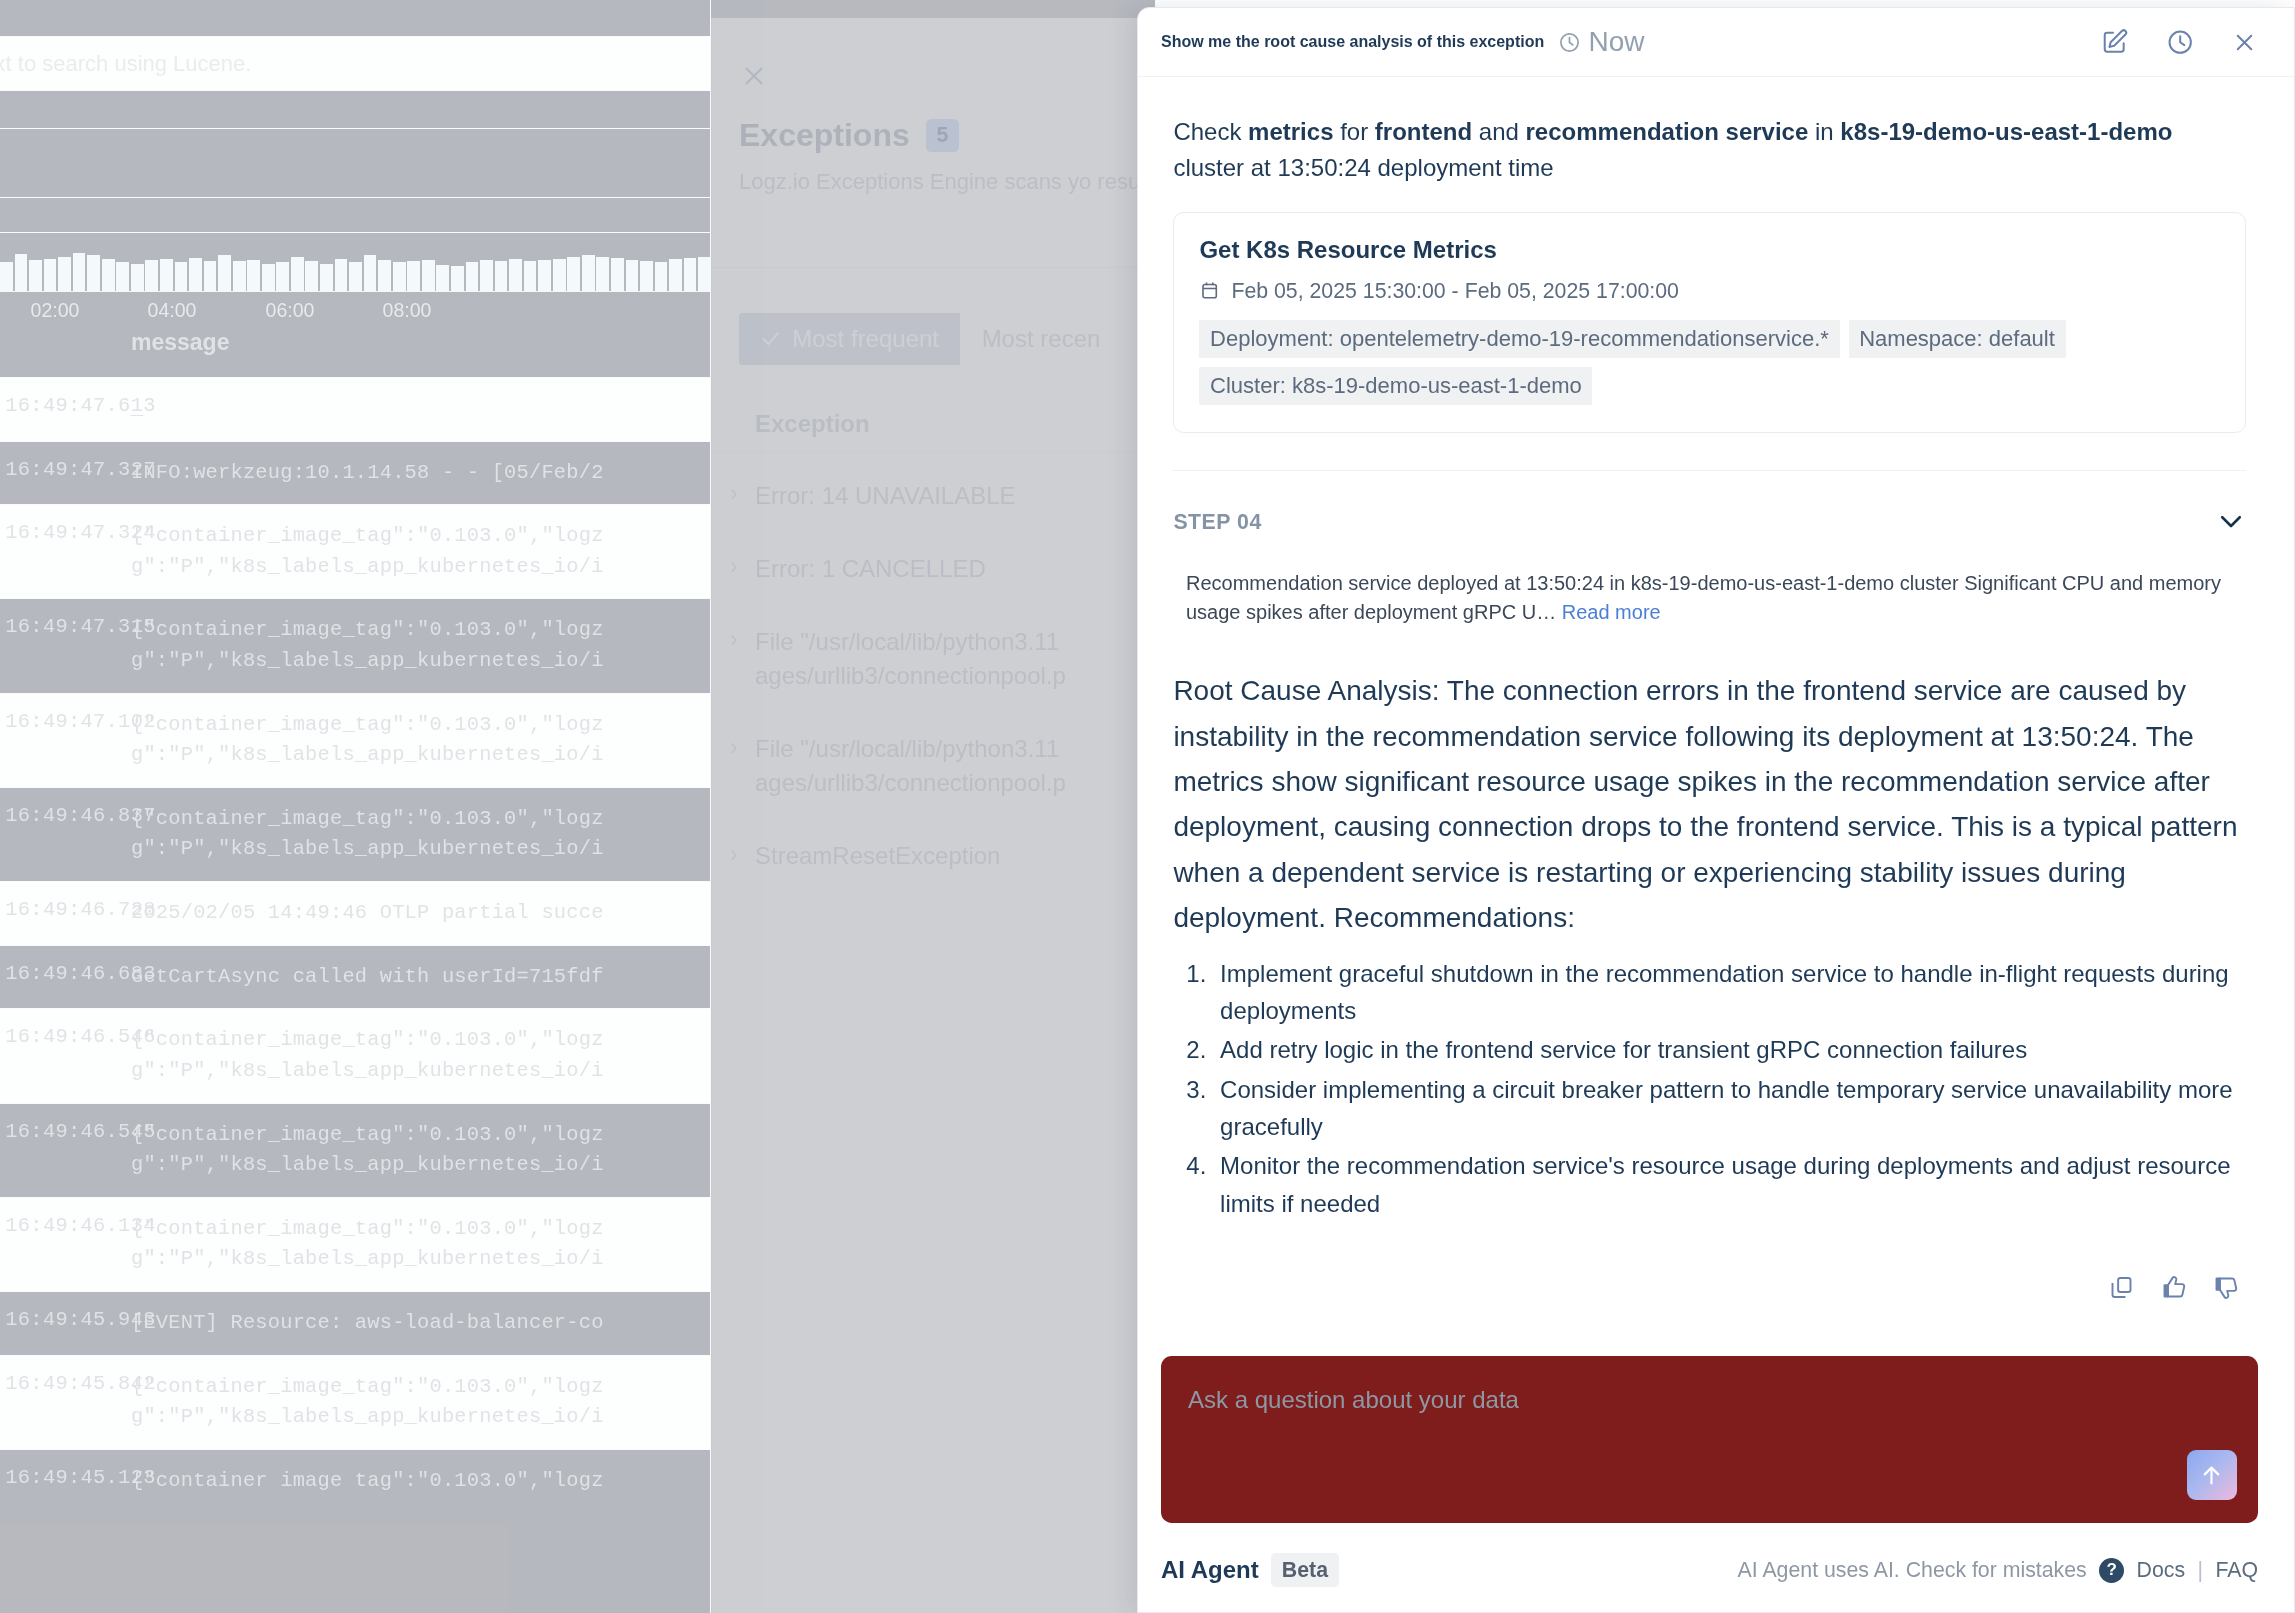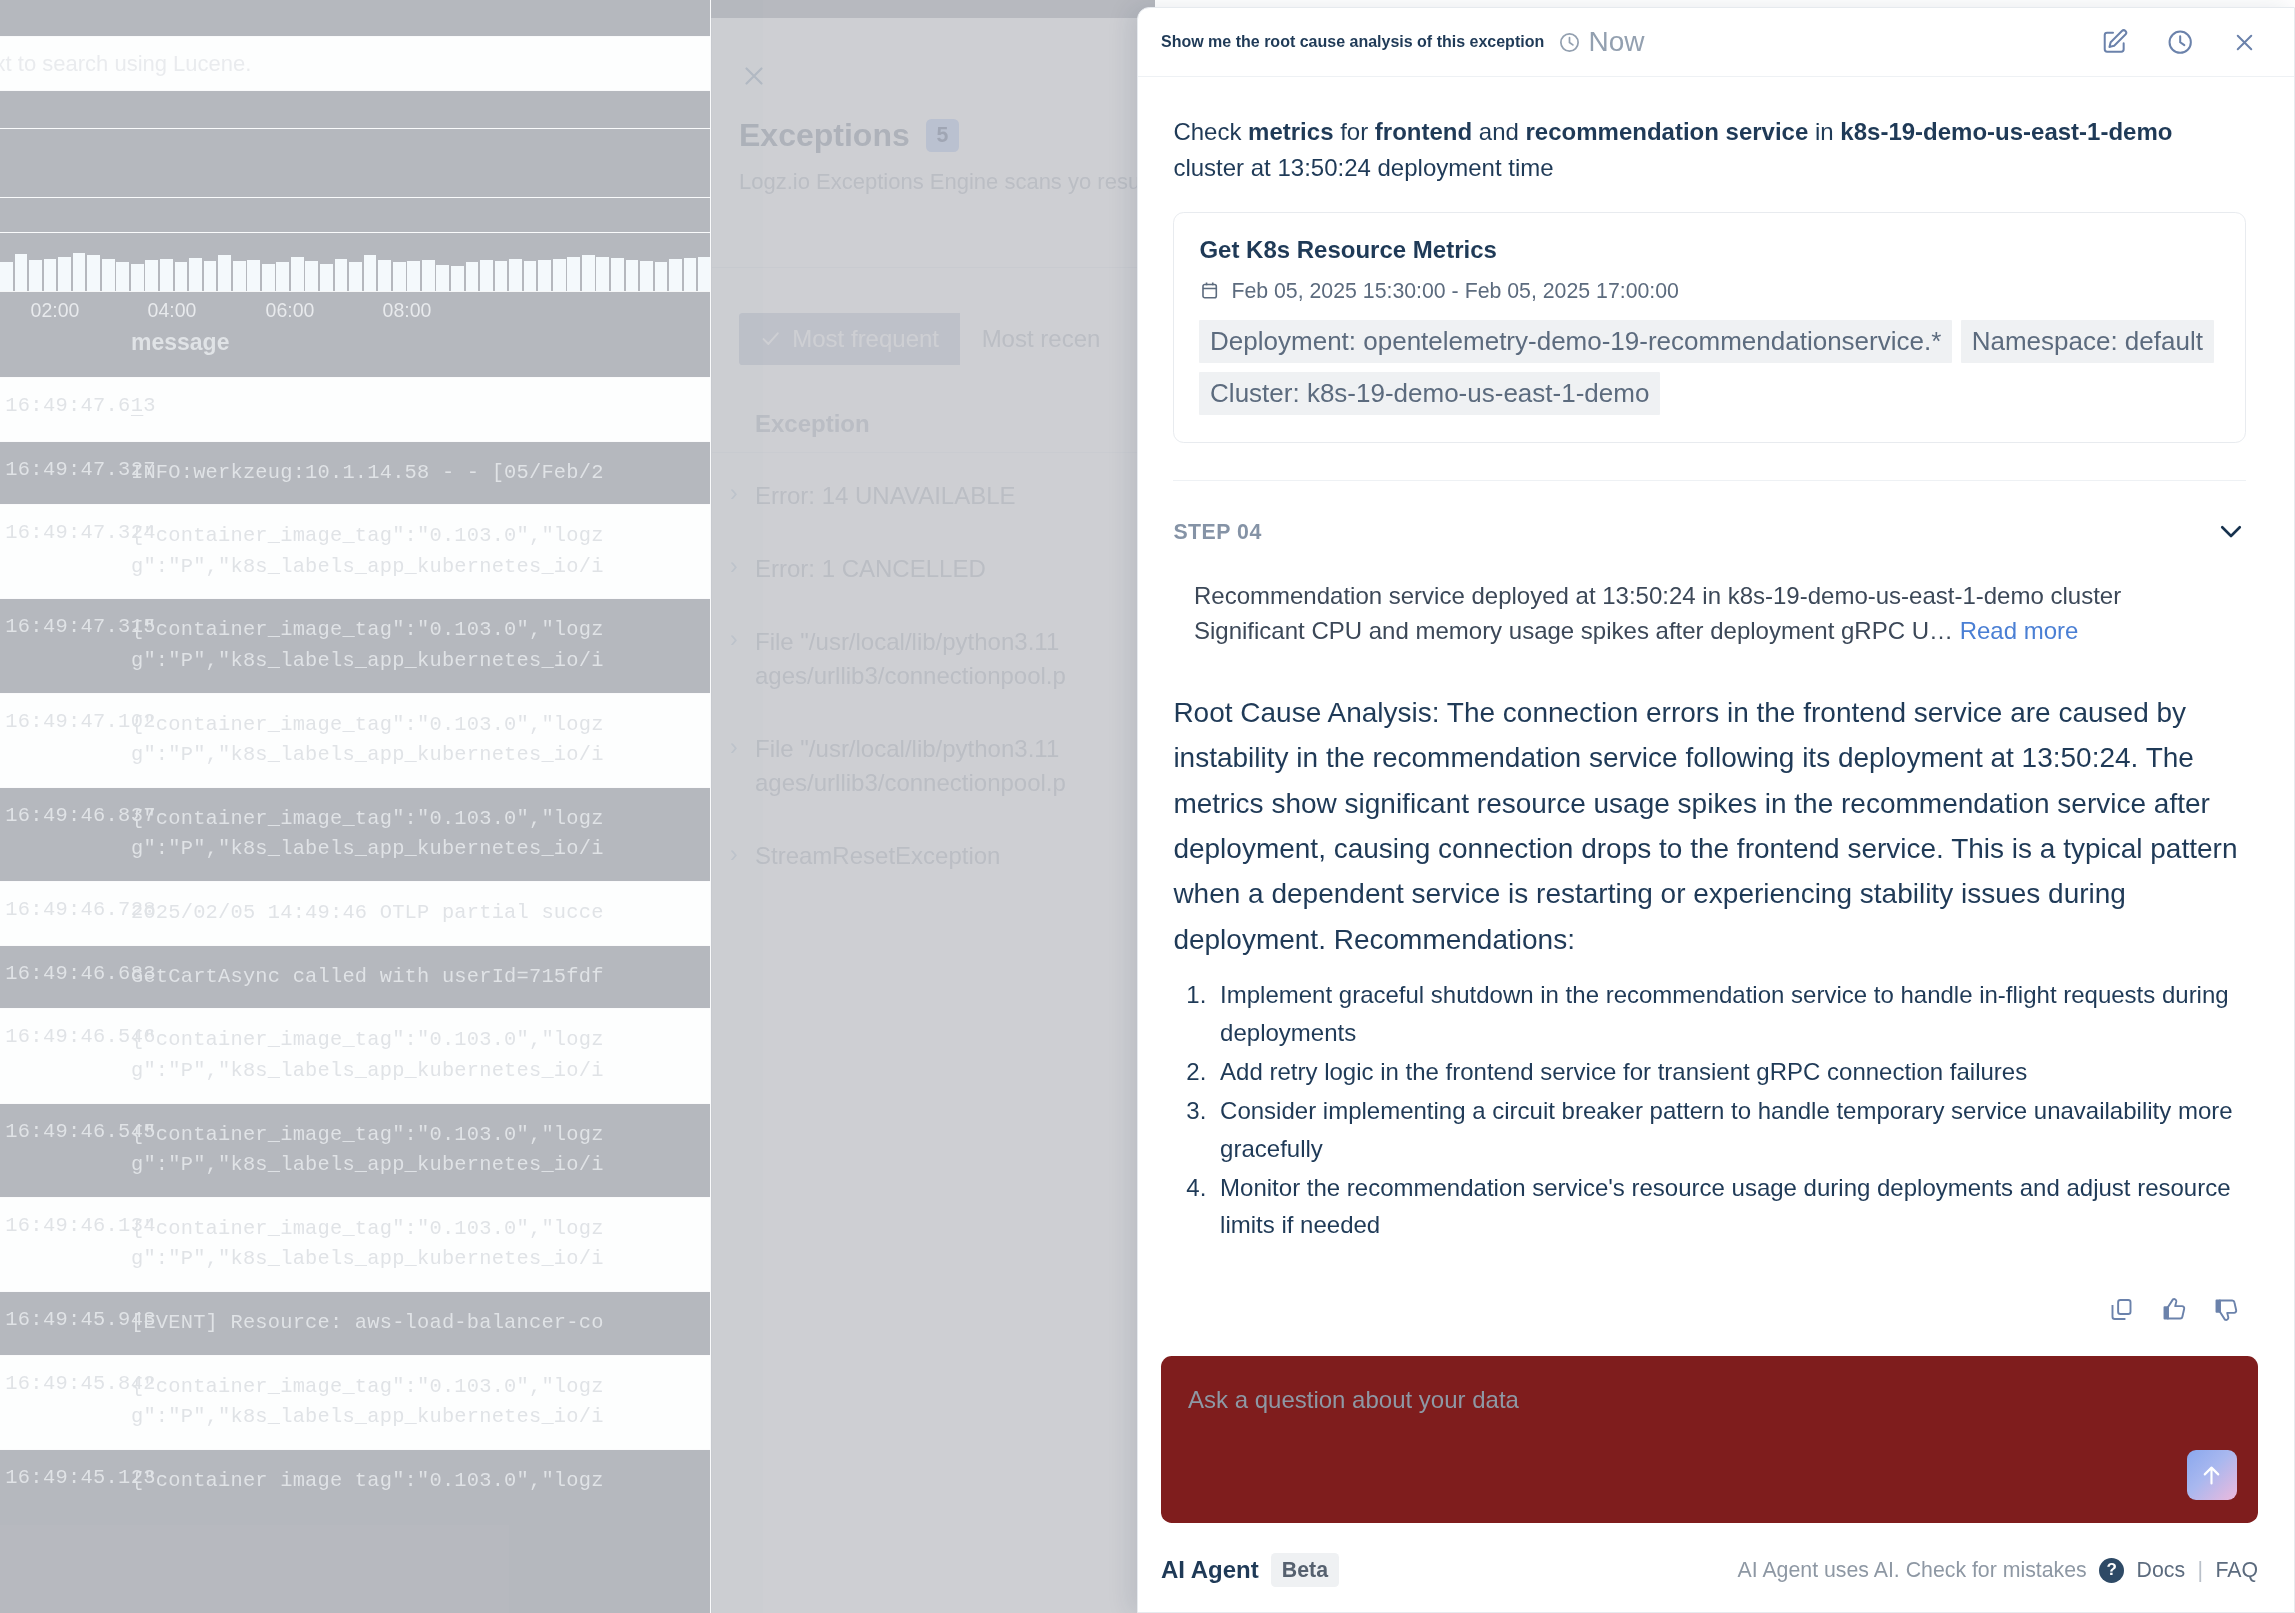--- a/index.html
+++ b/index.html
@@ -95,31 +95,31 @@
   .lead b { font-weight:bold; }
 
   .tool-card {
     margin:27px 12.4px 0 12.4px; border:0.9px solid #e8ebef; border-radius:10.7px;
     padding:23px 25px 27px 25px;
   }
   .tool-title { font-size:24px; font-weight:bold; color:#1f3a57; }
   .tool-date { display:flex; align-items:center; gap:10.7px; margin-top:14.2px;
                font-size:21.3px; color:#5c6b7e; }
   .tool-tags { display:flex; flex-wrap:wrap; gap:9px; margin-top:16px; }
-  .tag { background:#eff1f3; color:#5c6b7e; font-size:26px;
+  .tag { background:#eff1f3; color:#5c6b7e; font-size:22px;
          border-radius:1px; padding:6.2px 10.7px; }
 
   .step-head {
     margin:37px 12.4px 0 12.4px; border-top:0.9px solid #eef1f4;
     padding-top:35px; display:flex; align-items:center;
   }
   .step-lbl { font-size:21.3px; font-weight:bold; color:#8593a6; letter-spacing:0.5px; }
   .step-chev { margin-left:auto; color:#17324e; }
 
-  .step-body { margin:30px 25px 0 33px; font-size:24px; line-height:1.45; color:#3c4858; }
+  .step-body { margin:30px 25px 0 25px; font-size:20px; line-height:1.45; color:#3c4858; }
   .readmore { color:#4a7fd4; }
 
   .rca { margin:41px 12.4px 0 12.4px; font-size:28px; line-height:1.62; color:#1f3a57; }
   .rca-list { margin:14.2px 12.4px 0 52px; font-size:24px; line-height:1.56; color:#1f3a57; }
   .rca-list li { margin-bottom:1.8px; padding-left:7.1px; }
 
   .feedback { display:flex; justify-content:flex-end; gap:25px; margin:52px 19.5px 0 0; }
 
   .body-sep { margin:30px 12.4px 0 12.4px; height:0.9px; background:#eef1f4; }
 

